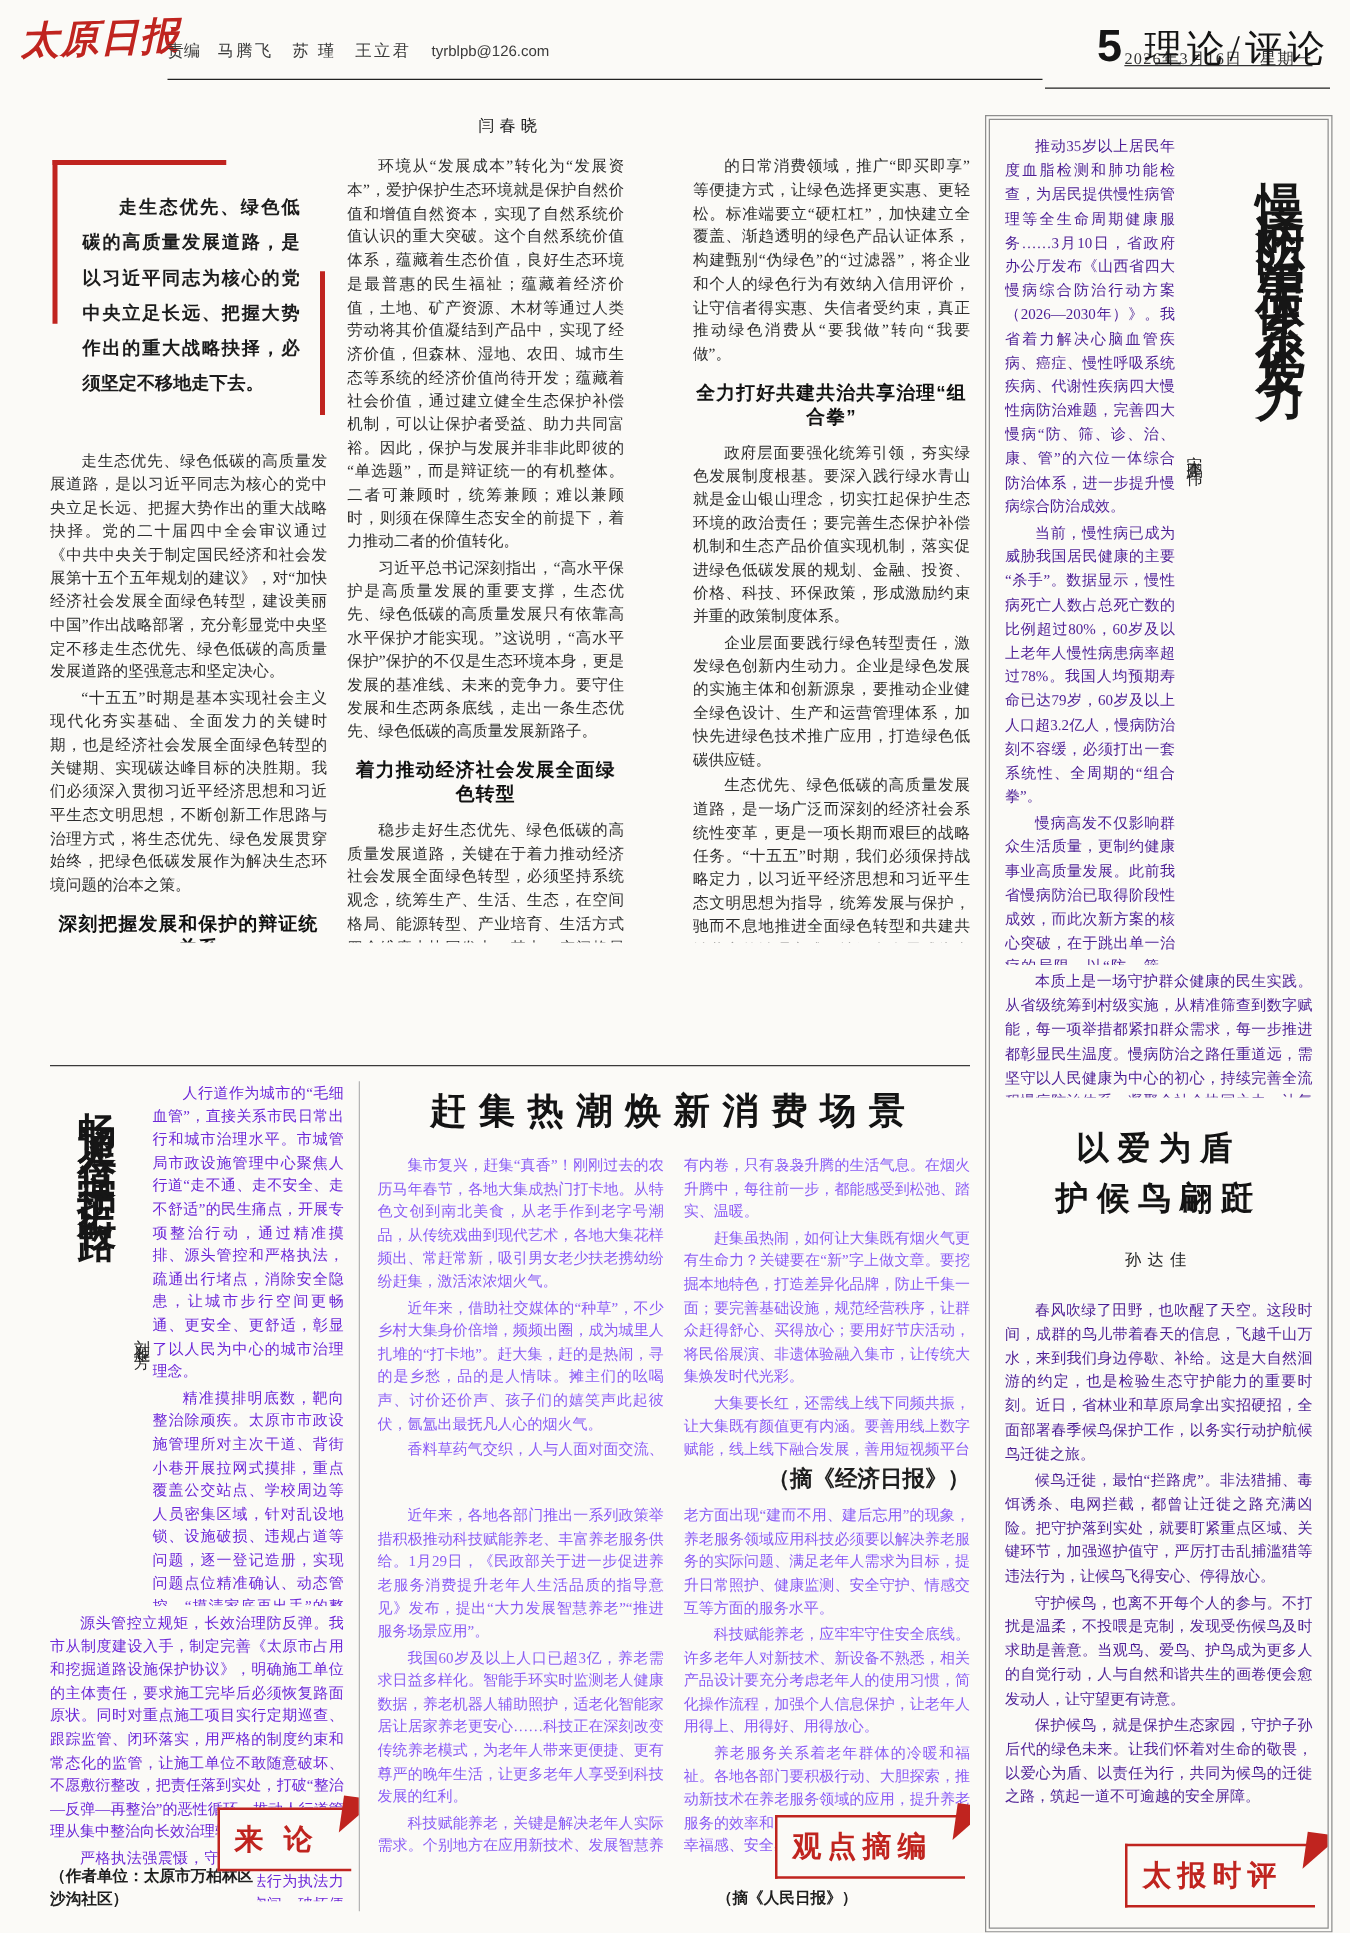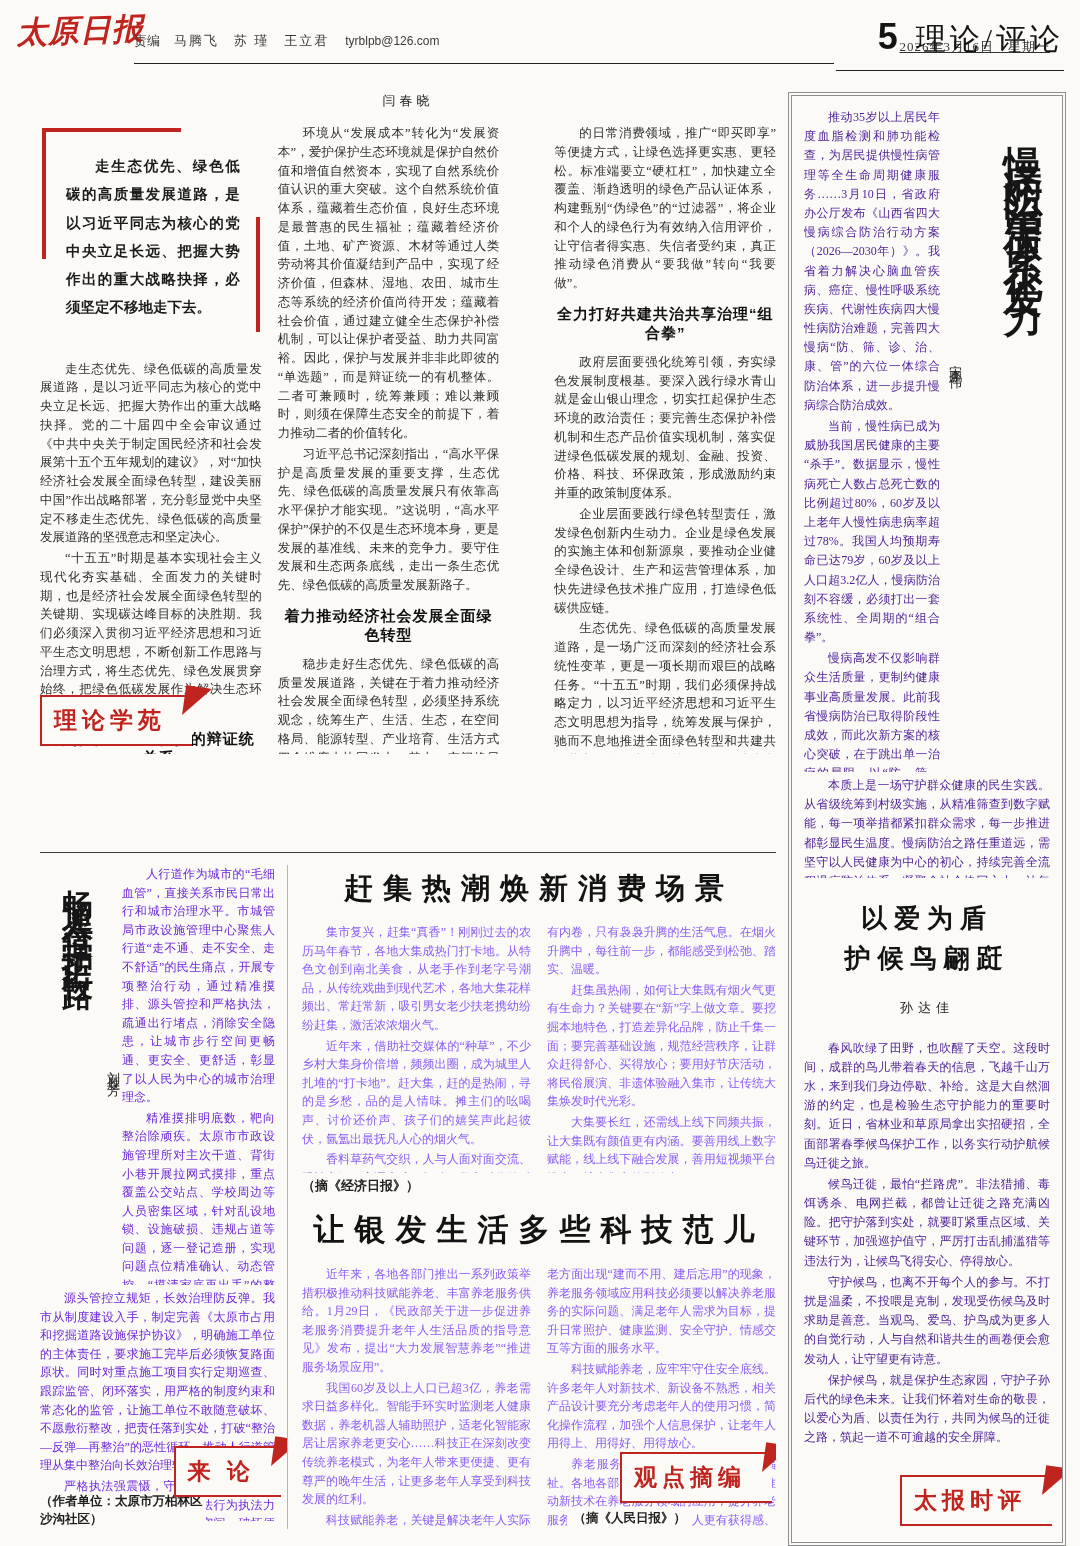--- a/index.html
+++ b/index.html
@@ -67,21 +67,21 @@
   .quote-box::after {
     content:""; position:absolute; right:0; bottom:16px; width:10%; height:52%;
     border-right:4px solid #c0241f;
   }
   .quote-text {
     font-size:14.5px; font-weight:bold; line-height:1.95; text-align:justify;
     word-break:break-all; text-indent:2em; color:#1c1c1c;
   }
   .colflex { display:flex; flex-direction:column;margin-left:39px; }
   .colflex .flow { flex:1; overflow:hidden; }
-  .attr { text-align:left; font-weight:bold; font-size:13px; color:#1e1e1e; padding-top:4px; }
+  .attr { text-align:right; font-weight:bold; font-size:18px; color:#1e1e1e; padding-top:4px; }
 
   
   .rtag {
     position:absolute; z-index:5; background:#fbfaf7;
     color:#c0241f; font-weight:bold; font-size:23px; letter-spacing:5px;
     font-family:"Liberation Sans","DejaVu Sans",sans-serif;
     border:2px solid #c0241f; border-right:none;
     padding:8px 26px 8px 12px; white-space:nowrap;
   }
   .rtag::after {
@@ -192,21 +192,20 @@
         <div class="top-cols">
 
           <div class="col">
             <div class="quote-box">
               <div class="quote-text">走生态优先、绿色低碳的高质量发展道路，是以习近平同志为核心的党中央立足长远、把握大势作出的重大战略抉择，必须坚定不移地走下去。</div>
             </div>
             <p>走生态优先、绿色低碳的高质量发展道路，是以习近平同志为核心的党中央立足长远、把握大势作出的重大战略抉择。党的二十届四中全会审议通过《中共中央关于制定国民经济和社会发展第十五个五年规划的建议》，对“加快经济社会发展全面绿色转型，建设美丽中国”作出战略部署，充分彰显党中央坚定不移走生态优先、绿色低碳的高质量发展道路的坚强意志和坚定决心。</p>
             <p>“十五五”时期是基本实现社会主义现代化夯实基础、全面发力的关键时期，也是经济社会发展全面绿色转型的关键期、实现碳达峰目标的决胜期。我们必须深入贯彻习近平经济思想和习近平生态文明思想，不断创新工作思路与治理方式，将生态优先、绿色发展贯穿始终，把绿色低碳发展作为解决生态环境问题的治本之策。</p>
             <div class="subhead">深刻把握发展和保护的辩证统一关系</div>
 
-            <div class="rtag" style="left:0; bottom:8px;">理论学苑</div>
           </div>
 
           <div class="col">
             <p>环境从“发展成本”转化为“发展资本”，爱护保护生态环境就是保护自然价值和增值自然资本，实现了自然系统价值认识的重大突破。这个自然系统价值体系，蕴藏着生态价值，良好生态环境是最普惠的民生福祉；蕴藏着经济价值，土地、矿产资源、木材等通过人类劳动将其价值凝结到产品中，实现了经济价值，但森林、湿地、农田、城市生态等系统的经济价值尚待开发；蕴藏着社会价值，通过建立健全生态保护补偿机制，可以让保护者受益、助力共同富裕。因此，保护与发展并非非此即彼的“单选题”，而是辩证统一的有机整体。二者可兼顾时，统筹兼顾；难以兼顾时，则须在保障生态安全的前提下，着力推动二者的价值转化。</p>
             <p>习近平总书记深刻指出，“高水平保护是高质量发展的重要支撑，生态优先、绿色低碳的高质量发展只有依靠高水平保护才能实现。”这说明，“高水平保护”保护的不仅是生态环境本身，更是发展的基准线、未来的竞争力。要守住发展和生态两条底线，走出一条生态优先、绿色低碳的高质量发展新路子。</p>
             <div class="subhead">着力推动经济社会发展全面绿色转型</div>
             <p>稳步走好生态优先、绿色低碳的高质量发展道路，关键在于着力推动经济社会发展全面绿色转型，必须坚持系统观念，统筹生产、生活、生态，在空间格局、能源转型、产业培育、生活方式四个维度上协同发力。其中，空间格局是总设计图，能源转型是牛鼻子，产业培育是关键点，生活方式转变是最终落脚点。四者相互衔接、相互促进，共同构成覆盖全链条、全领域的绿色低碳发展体系。</p>
 
           </div>
 
@@ -254,21 +253,20 @@
               <p>集市复兴，赶集“真香”！刚刚过去的农历马年春节，各地大集成热门打卡地。从特色文创到南北美食，从老手作到老字号潮品，从传统戏曲到现代艺术，各地大集花样频出、常赶常新，吸引男女老少扶老携幼纷纷赶集，激活浓浓烟火气。</p>
               <p>近年来，借助社交媒体的“种草”，不少乡村大集身价倍增，频频出圈，成为城里人扎堆的“打卡地”。赶大集，赶的是热闹，寻的是乡愁，品的是人情味。摊主们的吆喝声、讨价还价声、孩子们的嬉笑声此起彼伏，氤氲出最抚凡人心的烟火气。</p>
               <p>香料草药气交织，人与人面对面交流、眼神交汇、言语寒暄，打破了数字时代的孤独壁垒。在这里，没有PPT，没有KPI，没有内卷，只有袅袅升腾的生活气息。在烟火升腾中，每往前一步，都能感受到松弛、踏实、温暖。</p>
               <p>赶集虽热闹，如何让大集既有烟火气更有生命力？关键要在“新”字上做文章。要挖掘本地特色，打造差异化品牌，防止千集一面；要完善基础设施，规范经营秩序，让群众赶得舒心、买得放心；要用好节庆活动，将民俗展演、非遗体验融入集市，让传统大集焕发时代光彩。</p>
               <p>大集要长红，还需线上线下同频共振，让大集既有颜值更有内涵。要善用线上数字赋能，线上线下融合发展，善用短视频平台推广，扩大集市的影响力。</p>
             </div>
             <div class="attr">（摘《经济日报》）</div>
           </article>
 
           <article class="silver">
-            <h2 class="mid-title">让银发生活多些科技范儿</h2>
             <div class="twocol">
               <p>近年来，各地各部门推出一系列政策举措积极推动科技赋能养老、丰富养老服务供给。1月29日，《民政部关于进一步促进养老服务消费提升老年人生活品质的指导意见》发布，提出“大力发展智慧养老”“推进服务场景应用”。</p>
               <p>我国60岁及以上人口已超3亿，养老需求日益多样化。智能手环实时监测老人健康数据，养老机器人辅助照护，适老化智能家居让居家养老更安心……科技正在深刻改变传统养老模式，为老年人带来更便捷、更有尊严的晚年生活，让更多老年人享受到科技发展的红利。</p>
               <p>科技赋能养老，关键是解决老年人实际需求。个别地方在应用新技术、发展智慧养老方面出现“建而不用、建后忘用”的现象，养老服务领域应用科技必须要以解决养老服务的实际问题、满足老年人需求为目标，提升日常照护、健康监测、安全守护、情感交互等方面的服务水平。</p>
               <p>科技赋能养老，应牢牢守住安全底线。许多老年人对新技术、新设备不熟悉，相关产品设计要充分考虑老年人的使用习惯，简化操作流程，加强个人信息保护，让老年人用得上、用得好、用得放心。</p>
               <p>养老服务关系着老年群体的冷暖和福祉。各地各部门要积极行动、大胆探索，推动新技术在养老服务领域的应用，提升养老服务的效率和质量，让老年人更有获得感、幸福感、安全感。</p>
             </div>
             <div class="rtag tag-view">观点摘编</div>
             <div class="silver-attr">（摘《人民日报》）</div>
           </article>

